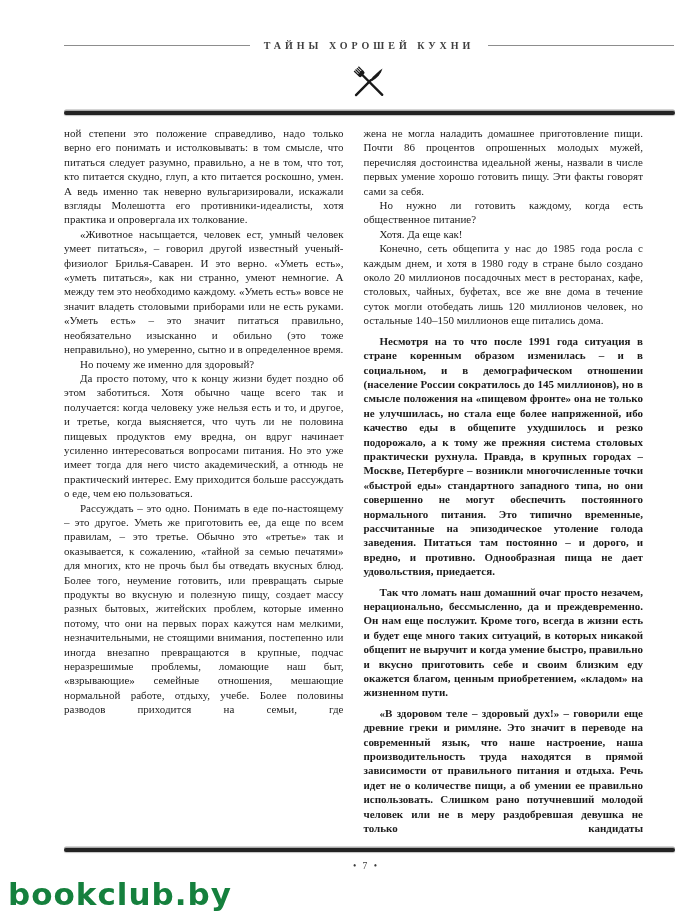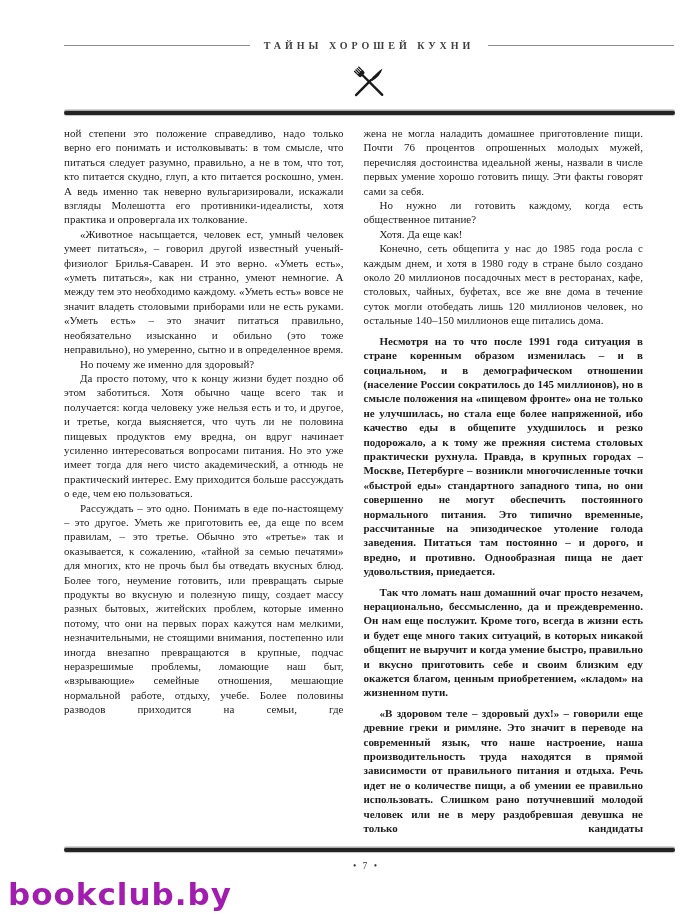--- a/index.html
+++ b/index.html
@@ -87,21 +87,21 @@
     letter-spacing: 2px;
     color: #3a3a3a;
   }
   .watermark {
     position: absolute;
     left: 8px; top: 876px;
     font-family: "DejaVu Sans", "Liberation Sans", sans-serif;
     font-weight: bold;
     font-size: 31px;
     letter-spacing: 1px;
-    color: #a21caf;
+    color: #15803d;
     text-shadow: 0 0 2px rgba(255,255,255,0.9), 0 1px 1px rgba(255,255,255,0.8);
     filter: blur(0.4px);
   }
 </style>
 </head>
 <body>
 
 <div class="page">
 
   <div class="header">
@@ -136,21 +136,21 @@
 
   <div class="content">
     <div class="col">
       <p class="no-indent">ной степени это положение справедливо, надо только верно его понимать и истолковывать: в том смысле, что питаться следует разумно, правильно, а не в том, что тот, кто питается скудно, глуп, а кто питается роскошно, умен. А ведь именно так неверно вульгаризировали, искажали взгляды Молешотта его противники-идеалисты, хотя практика и опровергала их толкование.</p>
       <p>«Животное насыщается, человек ест, умный человек умеет питаться», – говорил другой известный ученый-физиолог Брилья-Саварен. И это верно. «Уметь есть», «уметь питаться», как ни странно, умеют немногие. А между тем это необходимо каждому. «Уметь есть» вовсе не значит владеть столовыми приборами или не есть руками. «Уметь есть» – это значит питаться правильно, необязательно изысканно и обильно (это тоже неправильно), но умеренно, сытно и в определенное время.</p>
       <p>Но почему же именно для здоровый?</p>
       <p>Да просто потому, что к концу жизни будет поздно об этом заботиться. Хотя обычно чаще всего так и получается: когда человеку уже нельзя есть и то, и другое, и третье, когда выясняется, что чуть ли не половина пищевых продуктов ему вредна, он вдруг начинает усиленно интересоваться вопросами питания. Но это уже имеет тогда для него чисто академический, а отнюдь не практический интерес. Ему приходится больше рассуждать о еде, чем ею пользоваться.</p>
       <p class="justify-last">Рассуждать – это одно. Понимать в еде по-настоящему – это другое. Уметь же приготовить ее, да еще по всем правилам, – это третье. Обычно это «третье» так и оказывается, к сожалению, «тайной за семью печатями» для многих, кто не прочь был бы отведать вкусных блюд. Более того, неумение готовить, или превращать сырые продукты во вкусную и полезную пищу, создает массу разных бытовых, житейских проблем, которые именно потому, что они на первых порах кажутся нам мелкими, незначительными, не стоящими внимания, постепенно или иногда внезапно превращаются в крупные, подчас неразрешимые проблемы, ломающие наш быт, «взрывающие» семейные отношения, мешающие нормальной работе, отдыху, учебе. Более половины разводов приходится на семьи, где</p>
     </div>
     <div class="col">
-      <p class="no-indent">жена не могла наладить домашнее приготовление пищи. Почти 76 процентов опрошенных молодых мужей, перечисляя достоинства идеальной жены, назвали в числе первых умение хорошо готовить пищу. Эти факты говорят сами за себя.</p>
+      <p class="no-indent">жена не могла наладить домашнее приготовление пищи. Почти 86 процентов опрошенных молодых мужей, перечисляя достоинства идеальной жены, назвали в числе первых умение хорошо готовить пищу. Эти факты говорят сами за себя.</p>
       <p>Но нужно ли готовить каждому, когда есть общественное питание?</p>
       <p>Хотя. Да еще как!</p>
       <p>Конечно, сеть общепита у нас до 1985 года росла с каждым днем, и хотя в 1980 году в стране было создано около 20 миллионов посадочных мест в ресторанах, кафе, столовых, чайных, буфетах, все же вне дома в течение суток могли отобедать лишь 120 миллионов человек, но остальные 140–150 миллионов еще питались дома.</p>
       <p class="gap">Несмотря на то что после 1991 года ситуация в стране коренным образом изменилась – и в социальном, и в демографическом отношении (население России сократилось до 145 миллионов), но в смысле положения на «пищевом фронте» она не только не улучшилась, но стала еще более напряженной, ибо качество еды в общепите ухудшилось и резко подорожало, а к тому же прежняя система столовых практически рухнула. Правда, в крупных городах – Москве, Петербурге – возникли многочисленные точки «быстрой еды» стандартного западного типа, но они совершенно не могут обеспечить постоянного нормального питания. Это типично временные, рассчитанные на эпизодическое утоление голода заведения. Питаться там постоянно – и дорого, и вредно, и противно. Однообразная пища не дает удовольствия, приедается.</p>
       <p class="gap">Так что ломать наш домашний очаг просто незачем, нерационально, бессмысленно, да и преждевременно. Он нам еще послужит. Кроме того, всегда в жизни есть и будет еще много таких ситуаций, в которых никакой общепит не выручит и когда умение быстро, правильно и вкусно приготовить себе и своим близким еду окажется благом, ценным приобретением, «кладом» на жизненном пути.</p>
       <p class="gap justify-last">«В здоровом теле – здоровый дух!» – говорили еще древние греки и римляне. Это значит в переводе на современный язык, что наше настроение, наша производительность труда находятся в прямой зависимости от правильного питания и отдыха. Речь идет не о количестве пищи, а об умении ее правильно использовать. Слишком рано потучневший молодой человек или не в меру раздобревшая девушка не только кандидаты</p>
     </div>
   </div>
 
   <div class="bar bar-bottom"></div>

